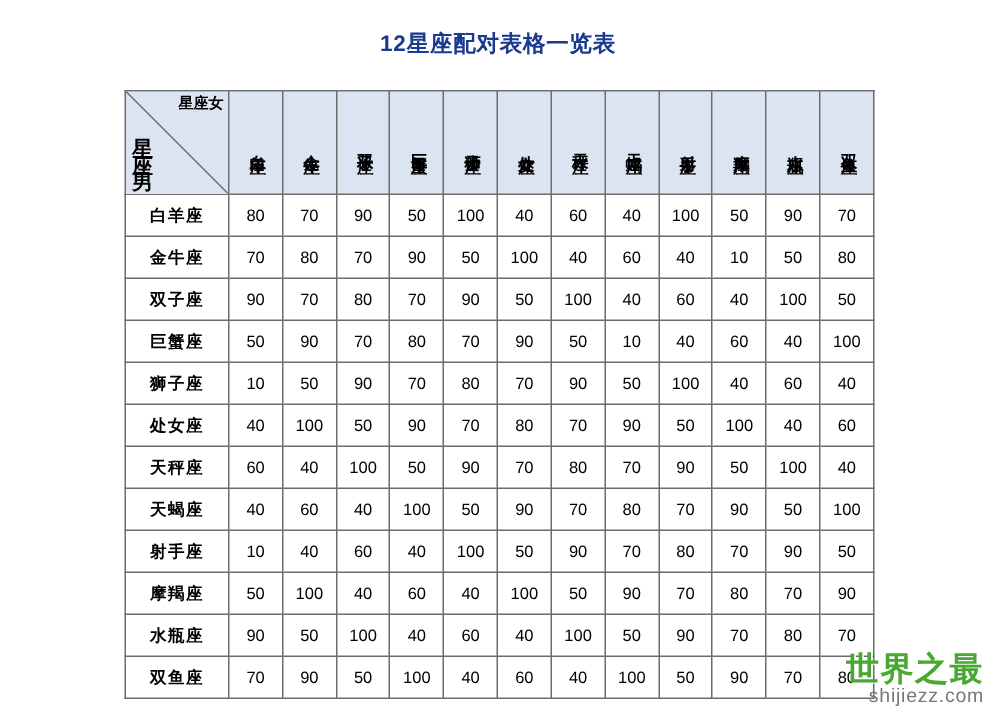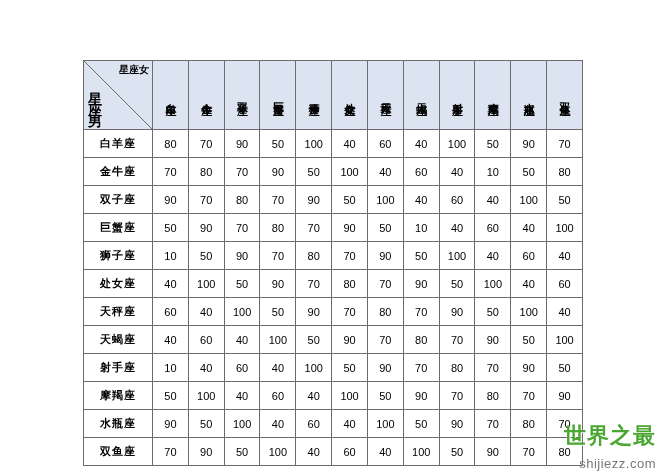--- a/index.html
+++ b/index.html
@@ -125,28 +125,29 @@
     font-weight: bold;
     color: #4aa832;
     letter-spacing: 1px;
     text-shadow: 1px 1px 0 #ffffff;
     margin-top: 40px;
   }
   .watermark .wm-sub {
     font-size: 13px;
     color: #777;
     letter-spacing: 0.5px;
-    margin-top: 10px;
+    margin-top: 0;
   }
 </style>
 </head>
 <body>
 
 <div class="page">
 
+  <div class="title">12星座配对表格一览表</div>
 
   <div class="table-wrap">
     <table class="compat">
       <thead>
         <tr>
           <th class="corner">
             <svg class="diag" viewBox="0 0 68 68" preserveAspectRatio="none">
               <line x1="0" y1="0" x2="68" y2="68" stroke="#6c6c6c" stroke-width="1"></line>
             </svg>
             <span class="lbl-female">星座女</span>

